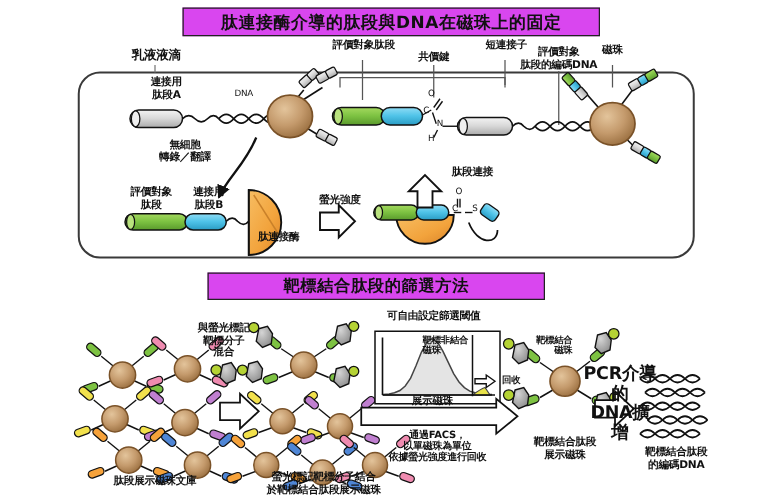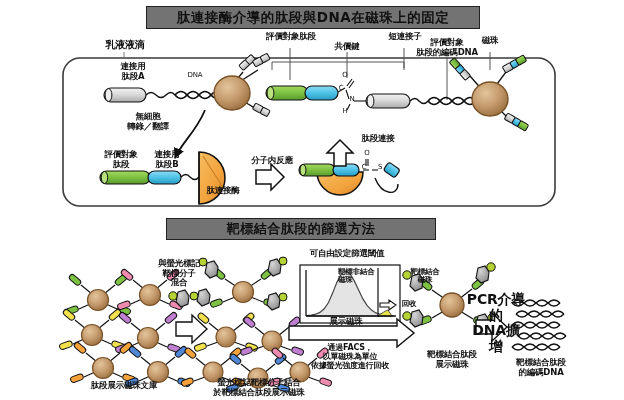--- a/index.html
+++ b/index.html
@@ -2,21 +2,21 @@
 <html><head>
 <meta charset="utf-8">
 <style>
   html,body{margin:0;padding:0;background:#fff;}
   body{width:624px;height:400px;overflow:hidden;
        font-family:"DejaVu Sans","Liberation Sans",sans-serif;
        color:#1a1a1a;position:relative;}
   .cv{position:absolute;left:0;top:0;width:624px;height:400px;}
   .lbl{position:absolute;font-weight:bold;line-height:1.12;text-align:center;
        letter-spacing:-.2px;white-space:pre-line;color:#111;}
-  .panel-title{position:absolute;border:1.6px solid #222;background:#737373;
+  .panel-title{position:absolute;border:1.6px solid #222;background:#d946ef;
        font-weight:bold;text-align:center;display:flex;align-items:center;
        justify-content:center;letter-spacing:.5px;color:#111;}
   #t1{left:146px;top:6px;width:332px;height:21px;font-size:13.5px;}
   #t2{left:166px;top:218px;width:268px;height:20px;font-size:13px;}
 </style>
 </head>
 <body>
 
 <svg class="cv" viewBox="0 0 624 400">
   <defs>
@@ -587,21 +587,21 @@
 <div class="lbl" style="left:404px;top:38px;width:86px;font-size:8.5px;">評價對象
 肽段的編碼DNA</div>
 <div class="lbl" style="left:472px;top:36px;width:36px;font-size:8.5px;">磁珠</div>
 <div class="lbl" style="left:117px;top:112px;width:62px;font-size:8.5px;text-align:center;">無細胞
 轉錄／翻譯</div>
 <div class="lbl" style="left:93px;top:150px;width:56px;font-size:8.5px;">評價對象
 肽段</div>
 <div class="lbl" style="left:143px;top:150px;width:48px;font-size:8.5px;">連接用
 肽段B</div>
 <div class="lbl" style="left:194px;top:186px;width:58px;font-size:8.5px;">肽連接酶</div>
-<div class="lbl" style="left:243px;top:156px;width:58px;font-size:8.5px;">分子内反應</div>
+<div class="lbl" style="left:243px;top:156px;width:58px;font-size:8.5px;">螢光強度</div>
 <div class="lbl" style="left:352px;top:134px;width:52px;font-size:8.5px;">肽段連接</div>
 
 <div class="lbl" style="left:340px;top:72px;width:10px;font-size:7px;font-weight:normal;">O</div>
 <div class="lbl" style="left:336px;top:85px;width:10px;font-size:7px;font-weight:normal;">C</div>
 <div class="lbl" style="left:347px;top:96px;width:10px;font-size:7px;font-weight:normal;">N</div>
 <div class="lbl" style="left:340px;top:108px;width:10px;font-size:7px;font-weight:normal;">H</div>
 <div class="lbl" style="left:362px;top:150px;width:10px;font-size:7px;font-weight:normal;">O</div>
 <div class="lbl" style="left:359px;top:164px;width:10px;font-size:7px;font-weight:normal;">C</div>
 <div class="lbl" style="left:375px;top:164px;width:10px;font-size:7px;font-weight:normal;">S</div>
 
@@ -617,16 +617,16 @@
 <div class="lbl" style="left:413px;top:350px;width:78px;font-size:8.5px;">靶標結合肽段
 展示磁珠</div>
 <div class="lbl" style="left:466px;top:292px;width:60px;font-size:14px;">PCR介導的
 DNA擴增</div>
 <div class="lbl" style="left:498px;top:358px;width:86px;font-size:8.5px;">靶標結合肽段
 的編碼DNA</div>
 
 <div class="lbl" style="left:297px;top:249px;width:100px;font-size:8.5px;">可自由設定篩選閾值</div>
 <div class="lbl" style="left:306px;top:268px;width:50px;font-size:7.5px;text-align:left;margin-left:32px;">靶標非結合
 磁珠</div>
-<div class="lbl" style="left:372px;top:268px;width:42px;font-size:7.5px;text-align:center;padding-left:32px;">靶標結合
+<div class="lbl" style="left:384px;top:268px;width:42px;font-size:7.5px;text-align:right;padding-left:32px;">靶標結合
 磁珠</div>
 <div class="lbl" style="left:396px;top:300px;width:26px;font-size:7.5px;text-align:center;">回收</div>
 <div class="lbl" style="left:316px;top:317px;width:60px;font-size:8.5px;">展示磁珠</div>
 
 </body></html>

